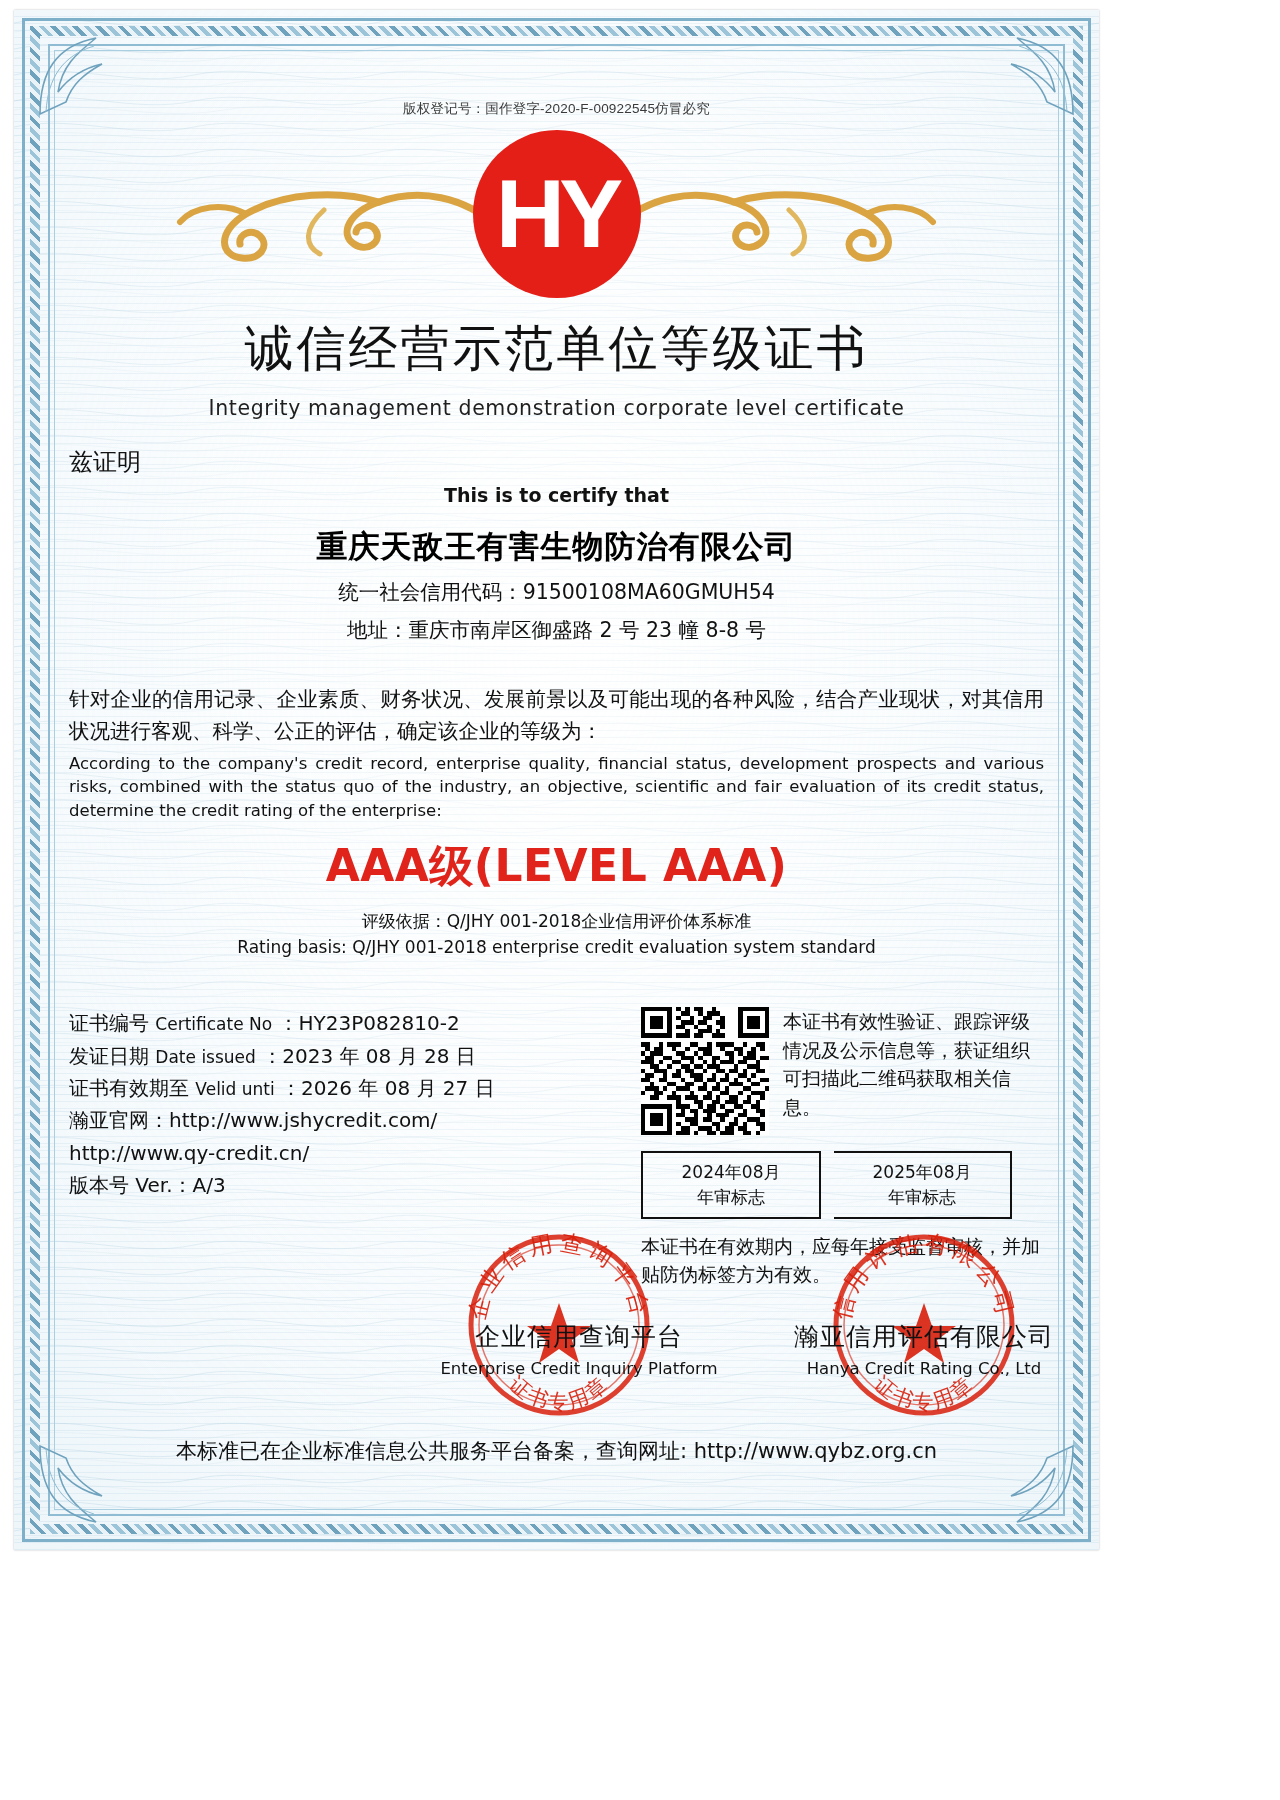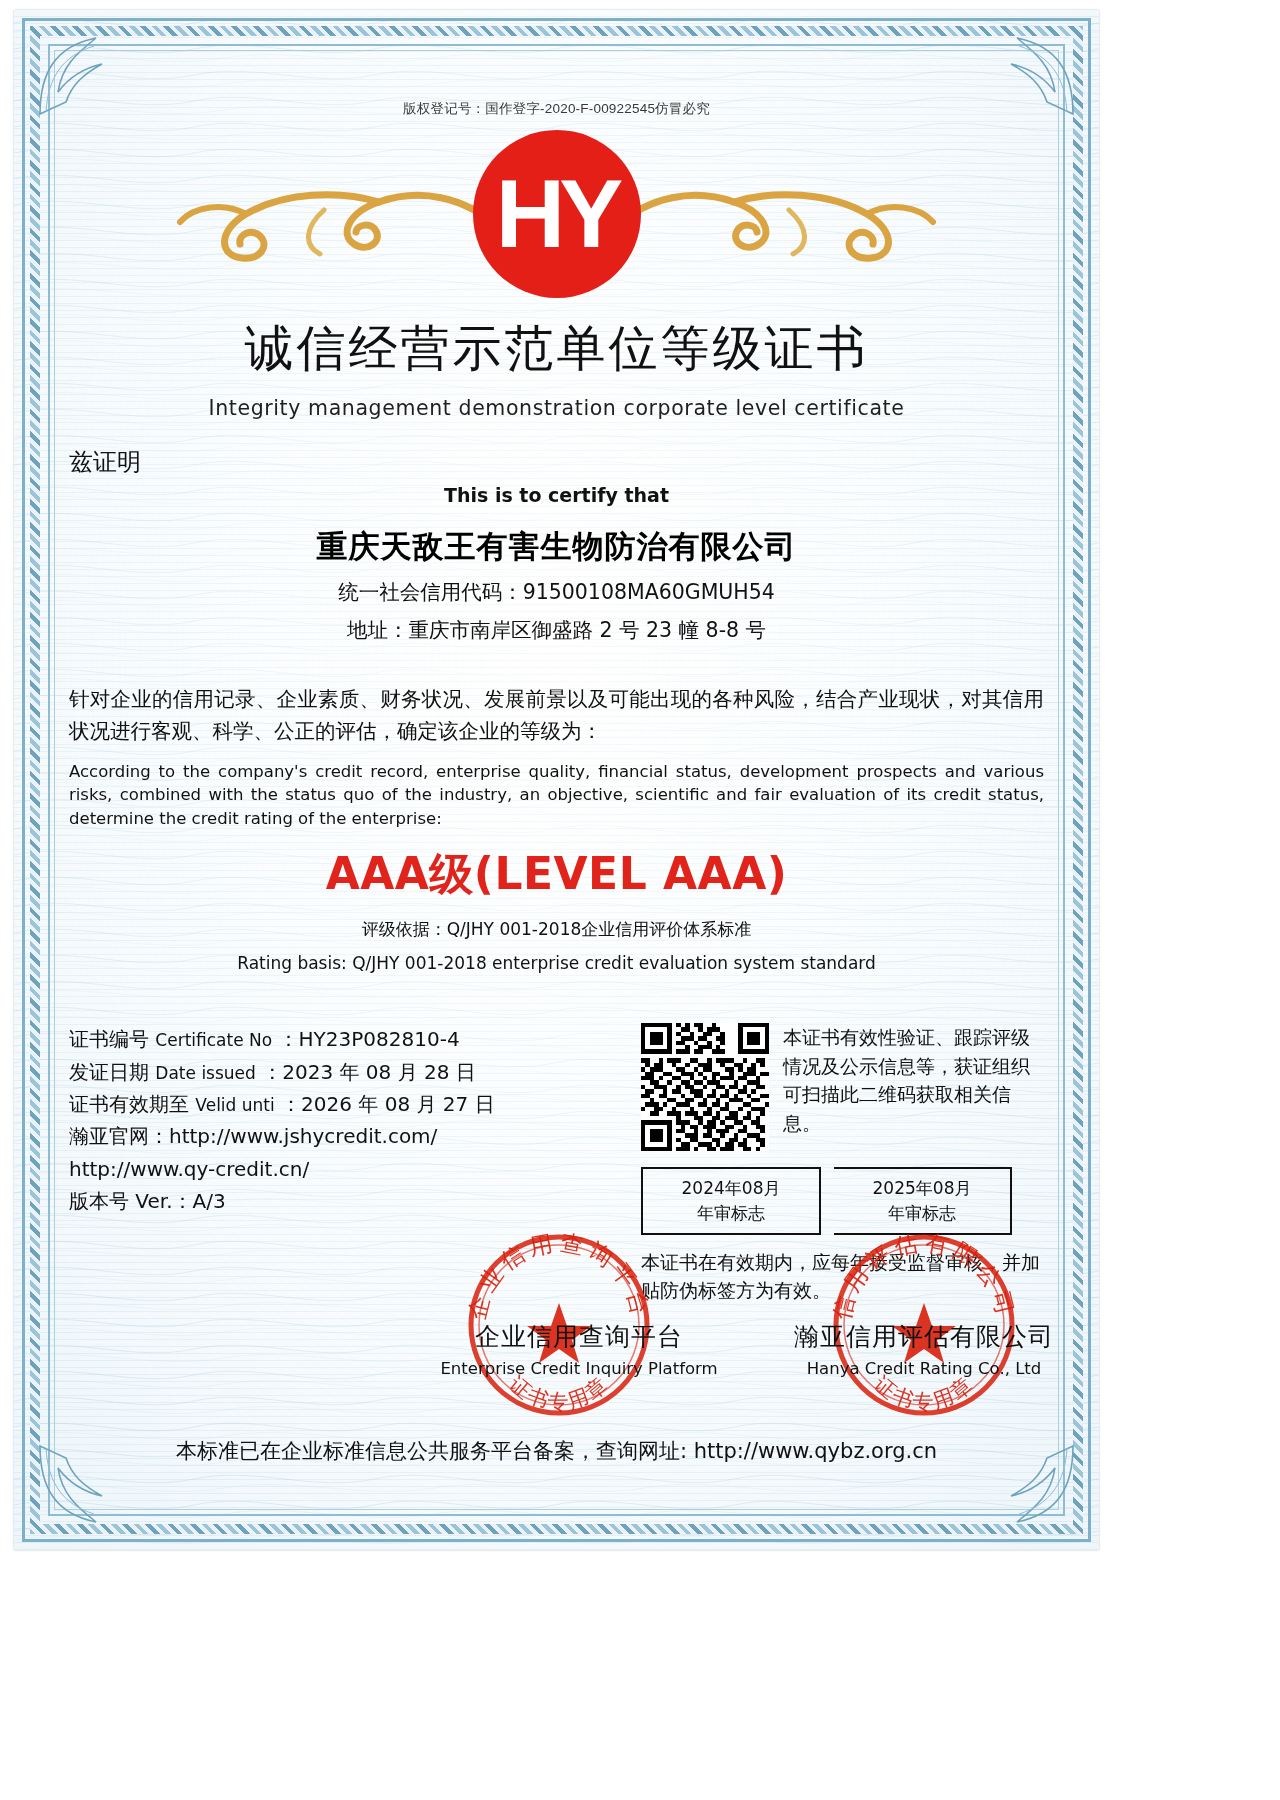--- a/index.html
+++ b/index.html
@@ -188,21 +188,21 @@
     color: #111;
     line-height: 1.55;
     margin-top: 40px;
     text-align: justify;
     font-family: "DejaVu Sans", sans-serif;
   }
   .para-en {
     font-size: 16.5px;
     color: #111;
     line-height: 1.45;
-    margin-top: 12px;
+    margin-top: 4px;
     text-align: justify;
     font-family: "DejaVu Sans", sans-serif;
   }
 
   .level {
     text-align: center;
     font-size: 44px;
     font-weight: bold;
     color: #e0241b;
     margin-top: 14px;
@@ -213,21 +213,21 @@
     text-align: center;
     font-size: 17px;
     color: #111;
     margin-top: 14px;
     font-family: "DejaVu Sans", sans-serif;
   }
   .basis-en {
     text-align: center;
     font-size: 17px;
     color: #111;
-    margin-top: 12px;
+    margin-top: 4px;
     font-family: "DejaVu Sans", sans-serif;
   }
 
   
   .details-row {
     display: flex;
     margin-top: 50px;
     align-items: flex-start;
   }
   .details-left {
@@ -418,21 +418,21 @@
 
     <div class="level">AAA级(LEVEL AAA)</div>
     <div class="basis-cn">评级依据：Q/JHY 001-2018企业信用评价体系标准</div>
     <div class="basis-en">Rating basis: Q/JHY 001-2018 enterprise credit evaluation system standard</div>
 
     <div class="details-row">
       <div class="details-left">
         <div>
           <span>证书编号</span>
           <span class="lbl-en">Certificate No</span>
-          <span>：HY23P082810-4</span>
+          <span>：HY23P082810-2</span>
         </div>
         <div>
           <span>发证日期</span>
           <span class="lbl-en">Date issued</span>
           <span>：2023 年 08 月 28 日</span>
         </div>
         <div>
           <span>证书有效期至</span>
           <span class="lbl-en">Velid unti</span>
           <span>：2026 年 08 月 27 日</span>

